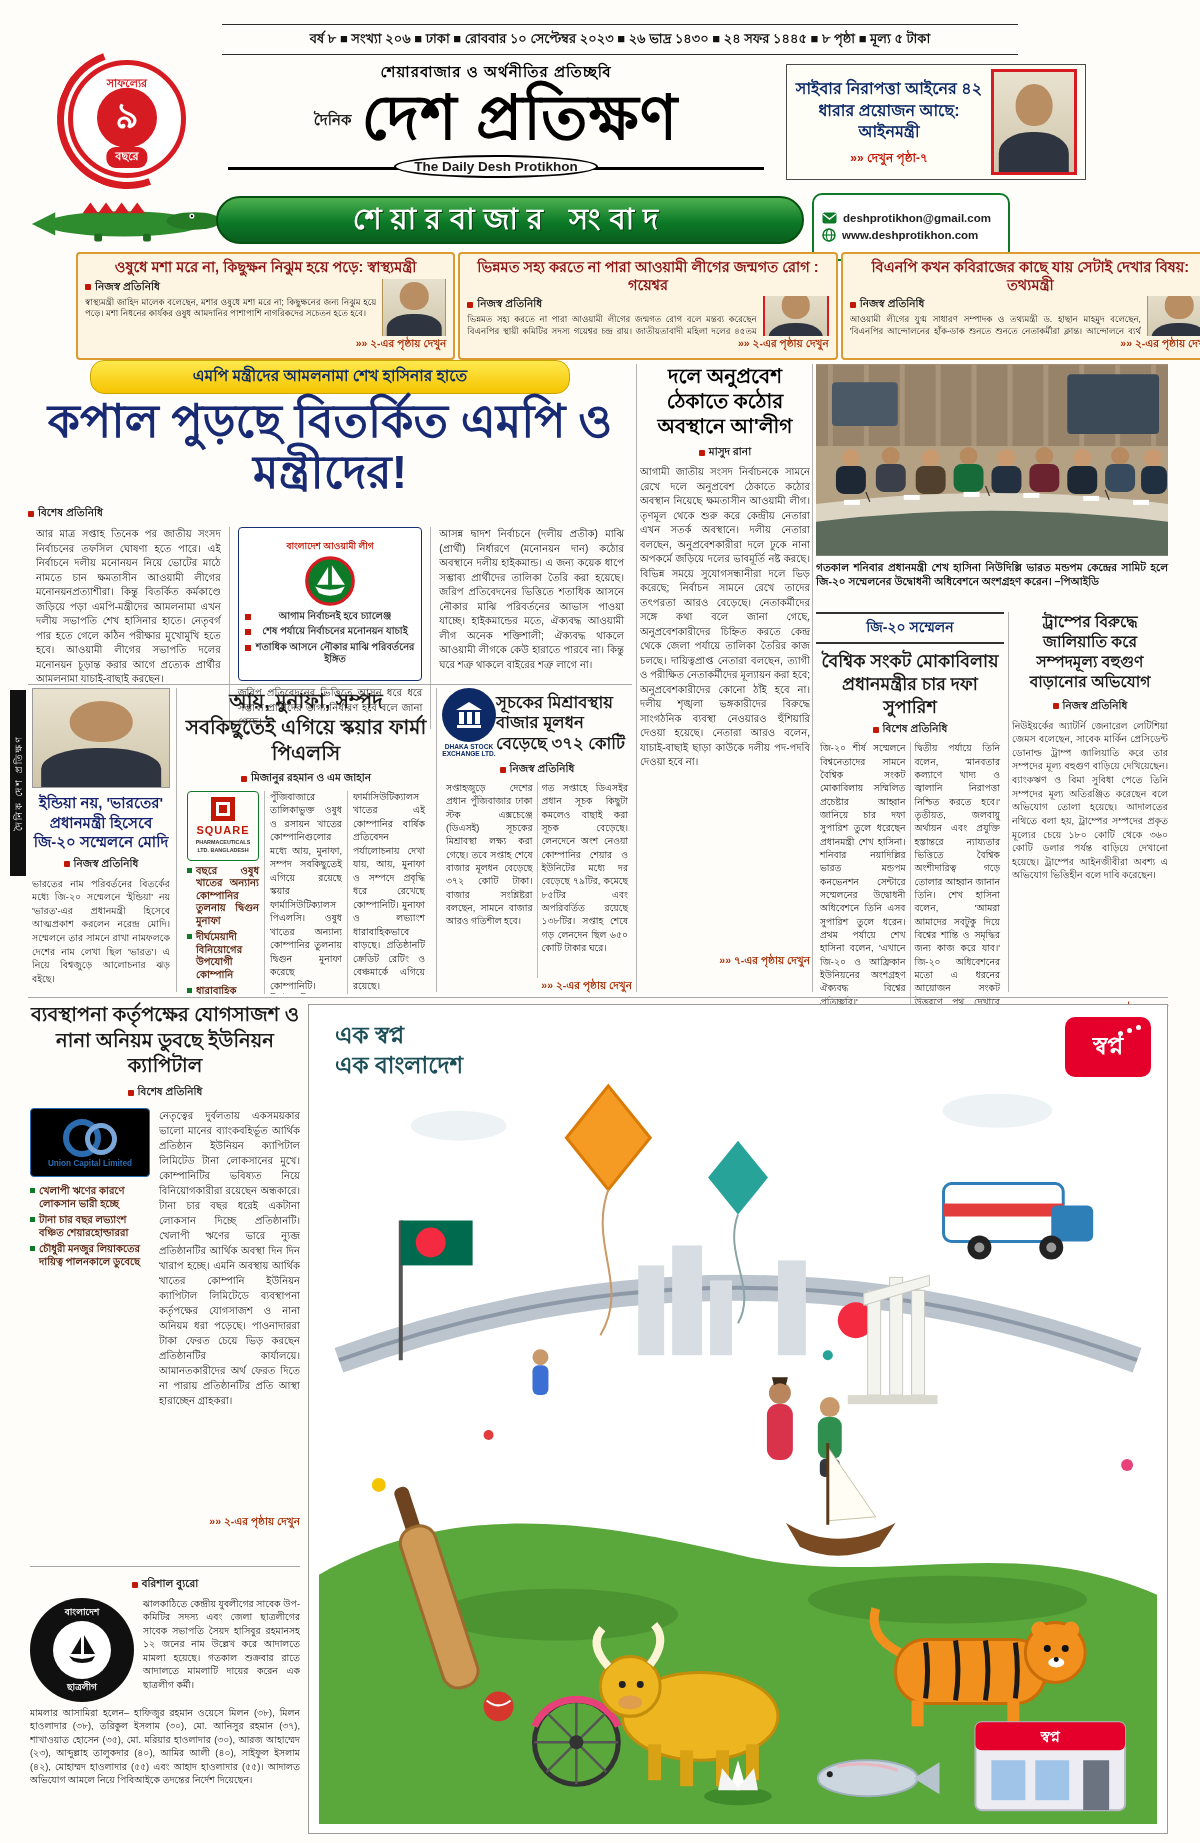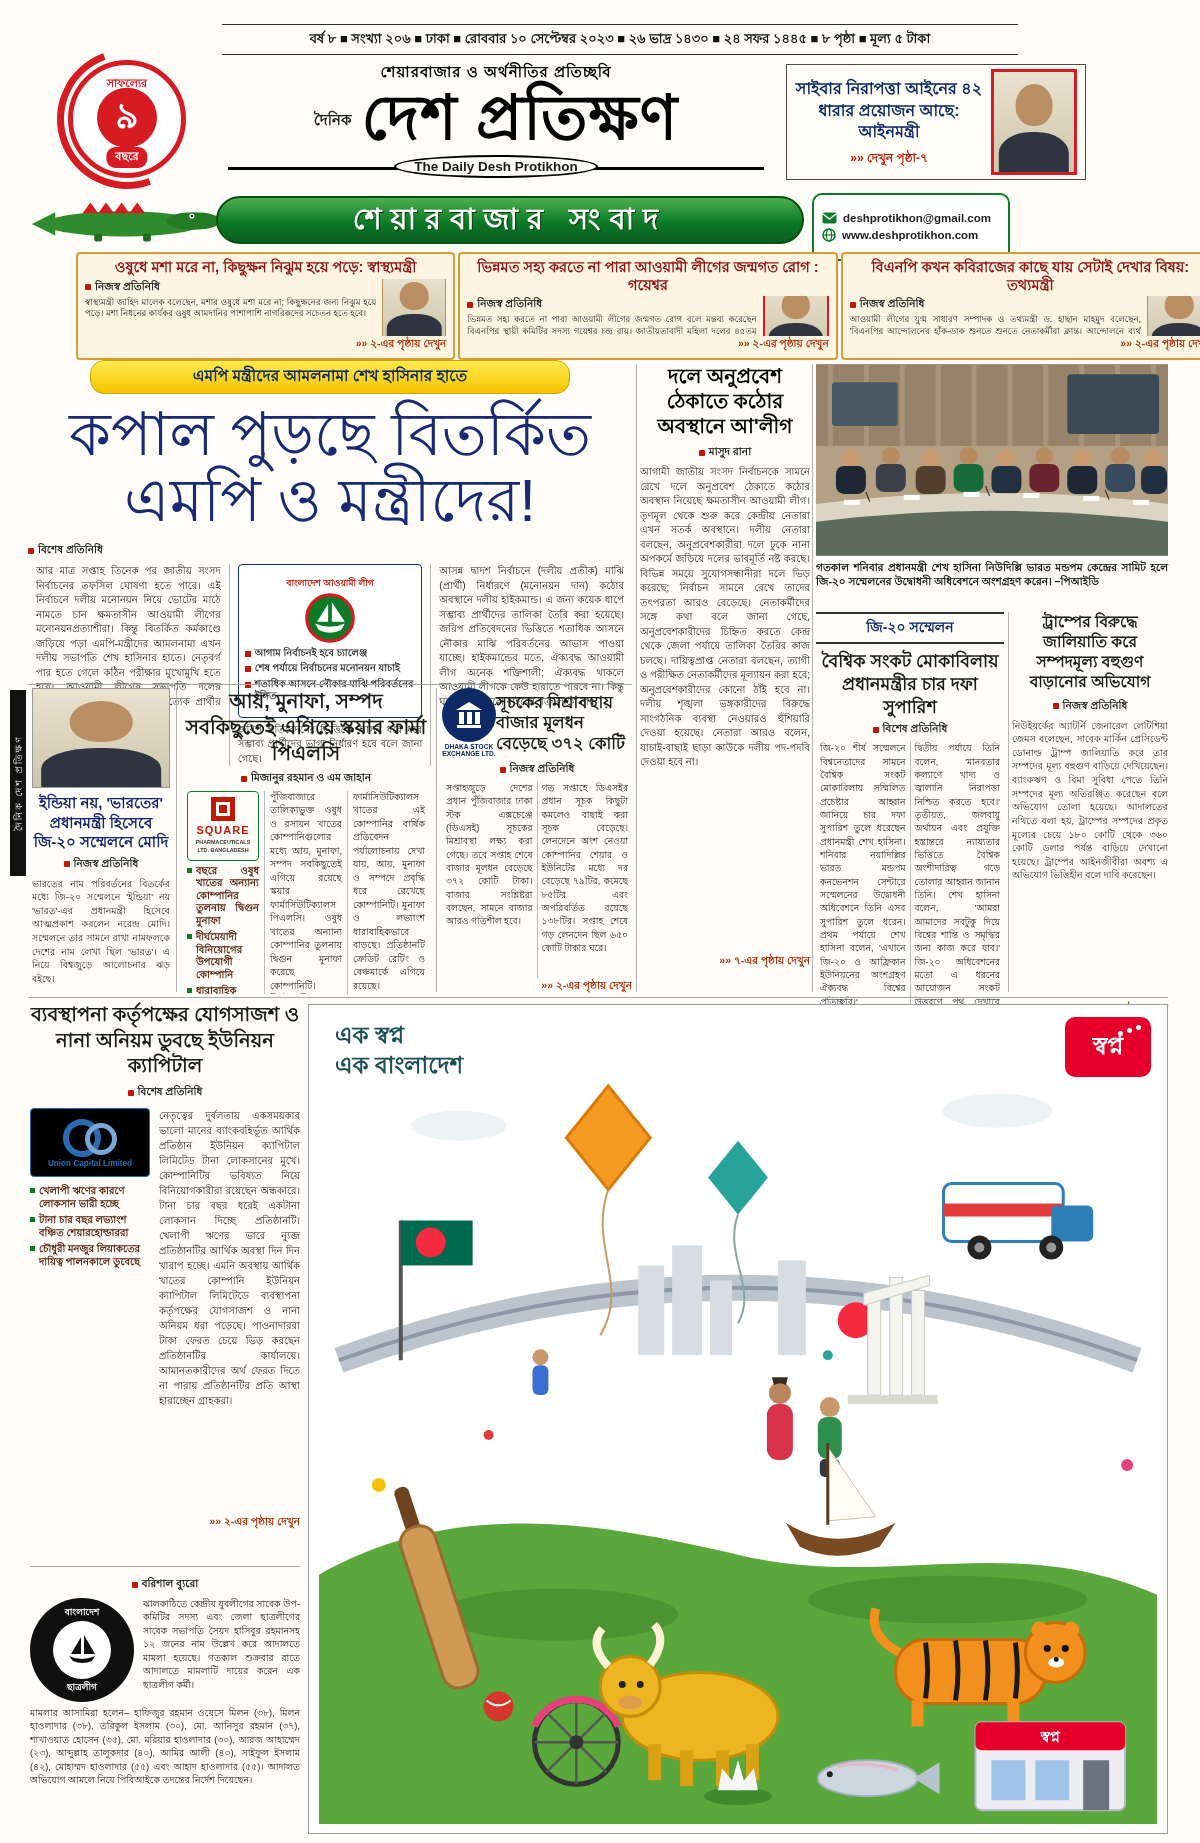--- a/index.html
+++ b/index.html
@@ -68,29 +68,29 @@
   .tcard .portrait.rb{border:2.5px solid #d61c22;}
   .byline{display:flex;align-items:center;gap:4px;font-size:10.5px;font-weight:bold;color:#222;}
   .byline::before{content:"";display:inline-block;width:6px;height:6px;background:#c21807;border-radius:1px;flex:none;}
   .byline.c{justify-content:center;}
   .more{font-size:10.5px;font-weight:bold;color:#a8320a;text-align:right;}
 
   
   .lead{left:28px;top:360px;width:604px;}
   .kicker{width:478px;margin:0 auto;background:linear-gradient(180deg,#ffe94f,#f5c400);border:1px solid #caa400;
           border-radius:14px;color:#0d2a66;font-size:15.5px;font-weight:bold;text-align:center;padding:3px 0;}
-  .lead-h{font-size:60px;font-weight:400;color:#182a73;text-align:center;line-height:1.1;margin-top:8px;}
+  .lead-h{font-size:46px;font-weight:700;color:#182a73;text-align:center;line-height:1.1;margin-top:2px;}
   .lead-by{margin:8px 0 5px;}
   .lead-cols{display:flex;height:202px;overflow:hidden;}
   .lcol{flex:1;padding:0 8px;font-size:10px;line-height:1.45;text-align:justify;}
   .lcol+.lcol{border-left:1px solid #b5b5b5;}
   .inset{border:1.5px solid #15306e;border-radius:4px;padding:12px 6px;margin-bottom:5px;background:#fff;}
   .inset-cap{color:#c21807;font-size:9px;font-weight:bold;text-align:center;}
   .inset ul{margin:3px 0 0;padding:0;}
-  .inset li{font-size:9.8px;font-weight:bold;color:#333;list-style:none;position:relative;padding-left:10px;margin:3px 0;text-align:left;line-height:1.25;}
+  .inset li{font-size:9.8px;font-weight:bold;color:#333;list-style:none;position:relative;padding-left:10px;margin:3px 0;text-align:center;line-height:1.25;}
   .inset li::before{content:"";position:absolute;left:0;top:4px;width:6px;height:6px;background:#c21807;}
 
   
   .infil{left:640px;top:364px;width:170px;}
   .infil-h{font-size:20px;font-weight:900;color:#000;text-align:center;line-height:1.25;}
   .body-txt{font-size:10px;line-height:1.45;text-align:justify;color:#1b1b1b;}
   .clip{overflow:hidden;}
 
   
   .g20photo{left:816px;top:364px;width:352px;height:192px;}

